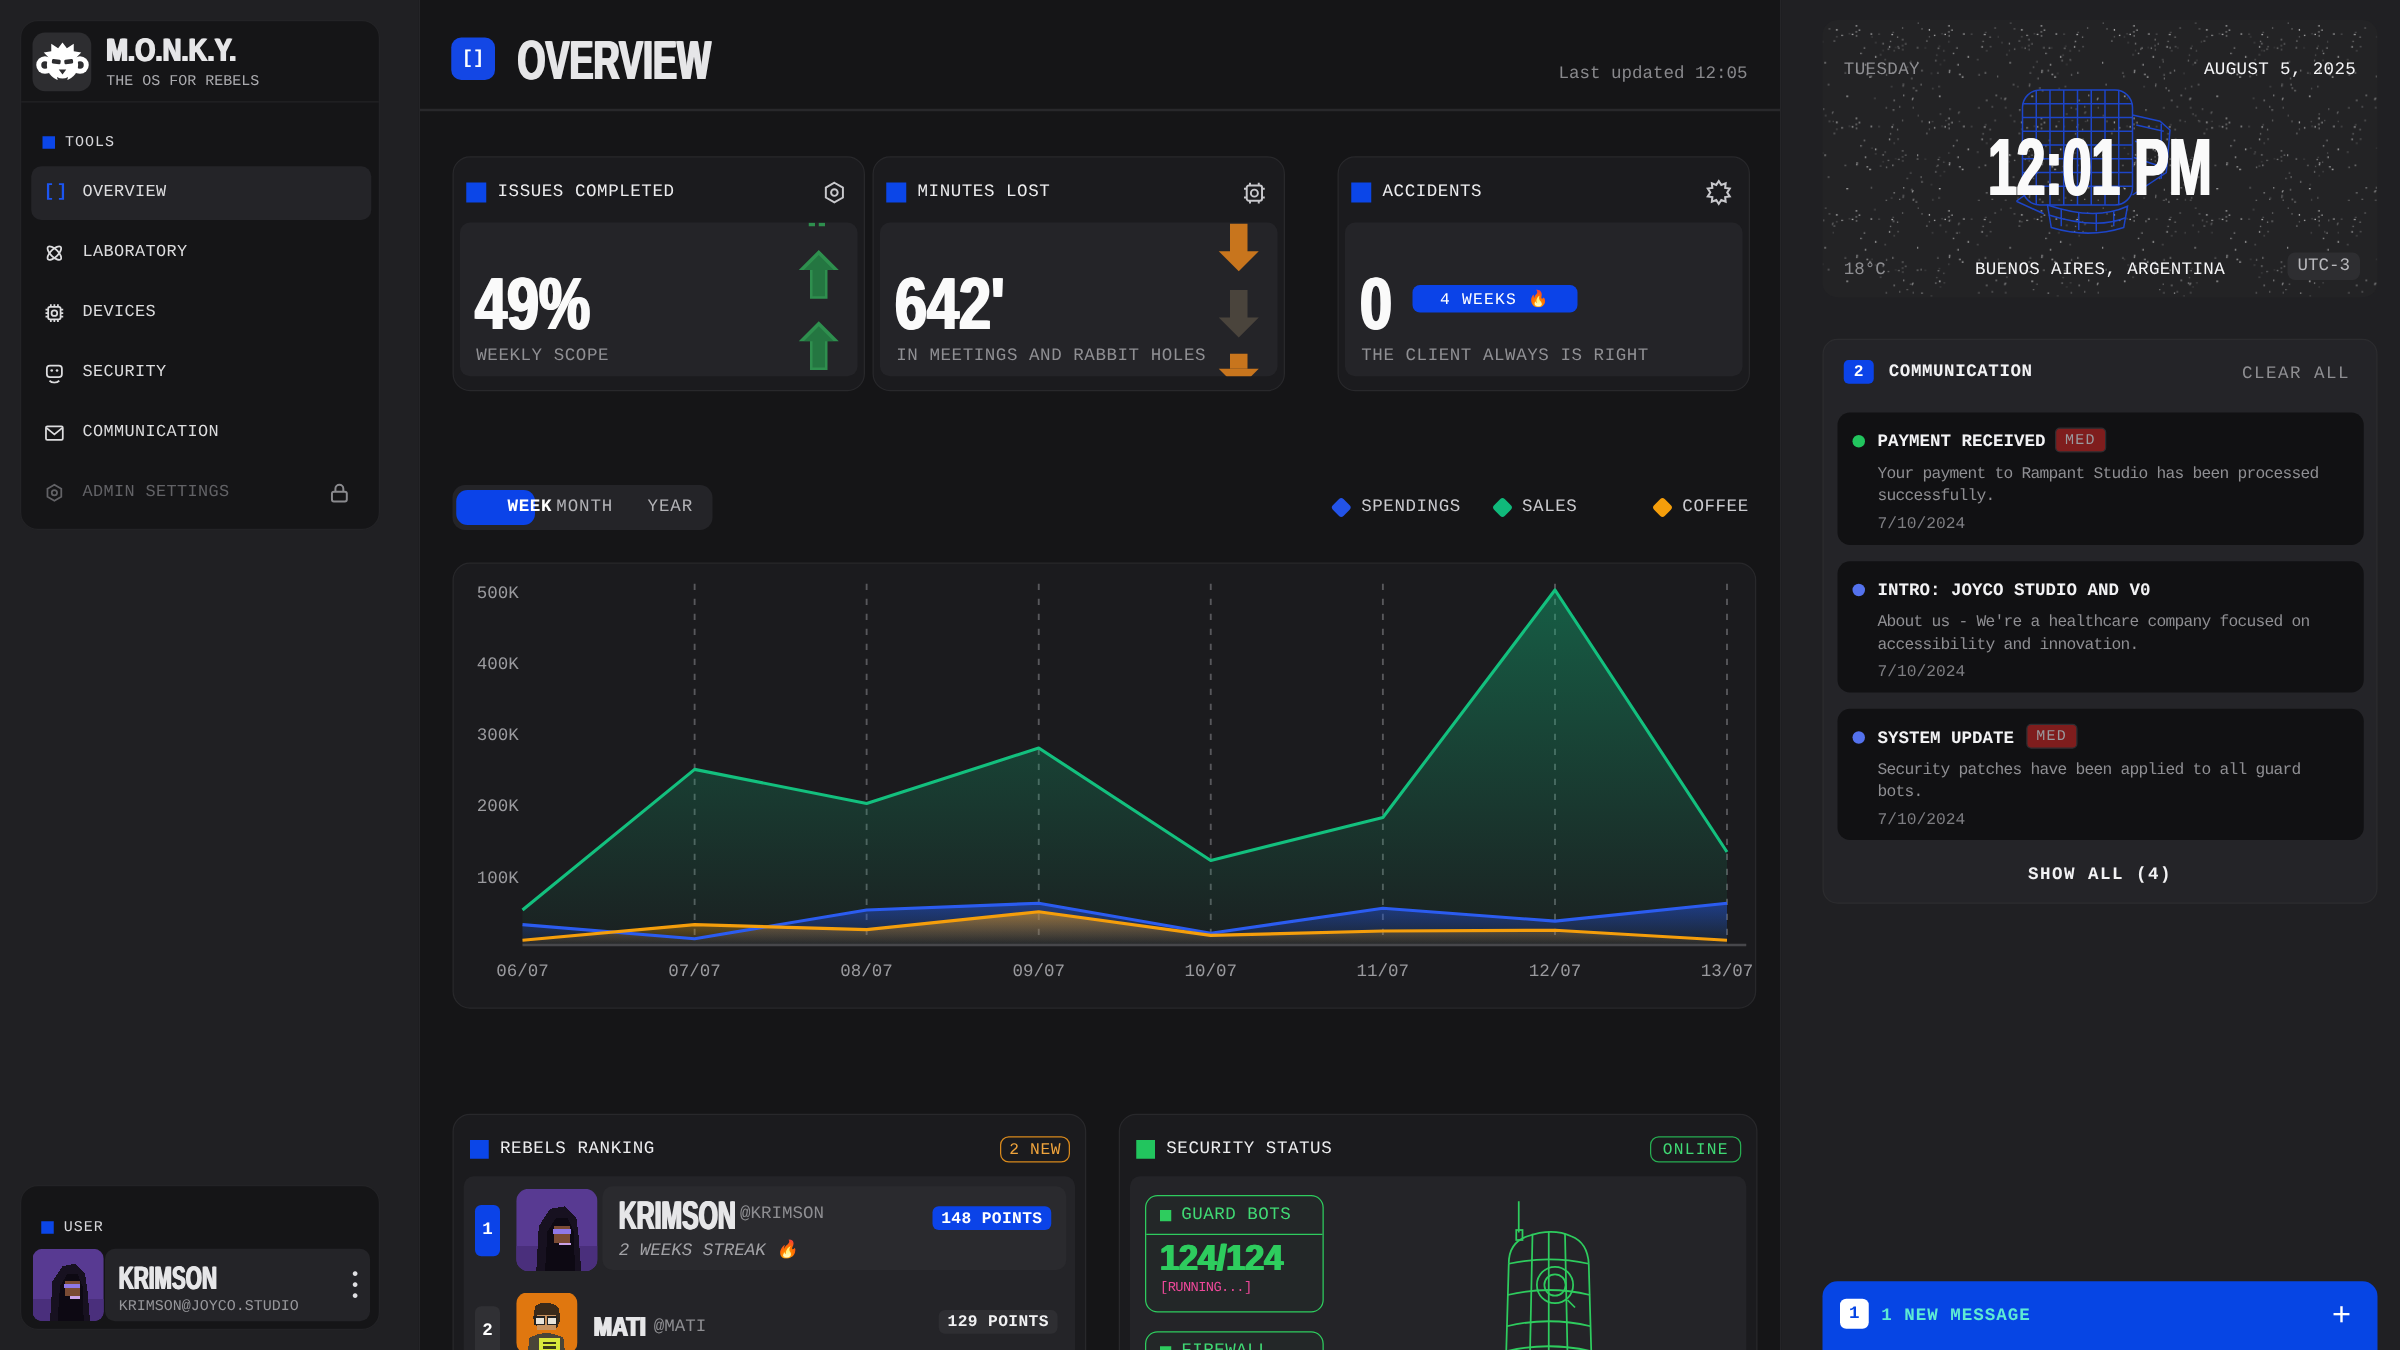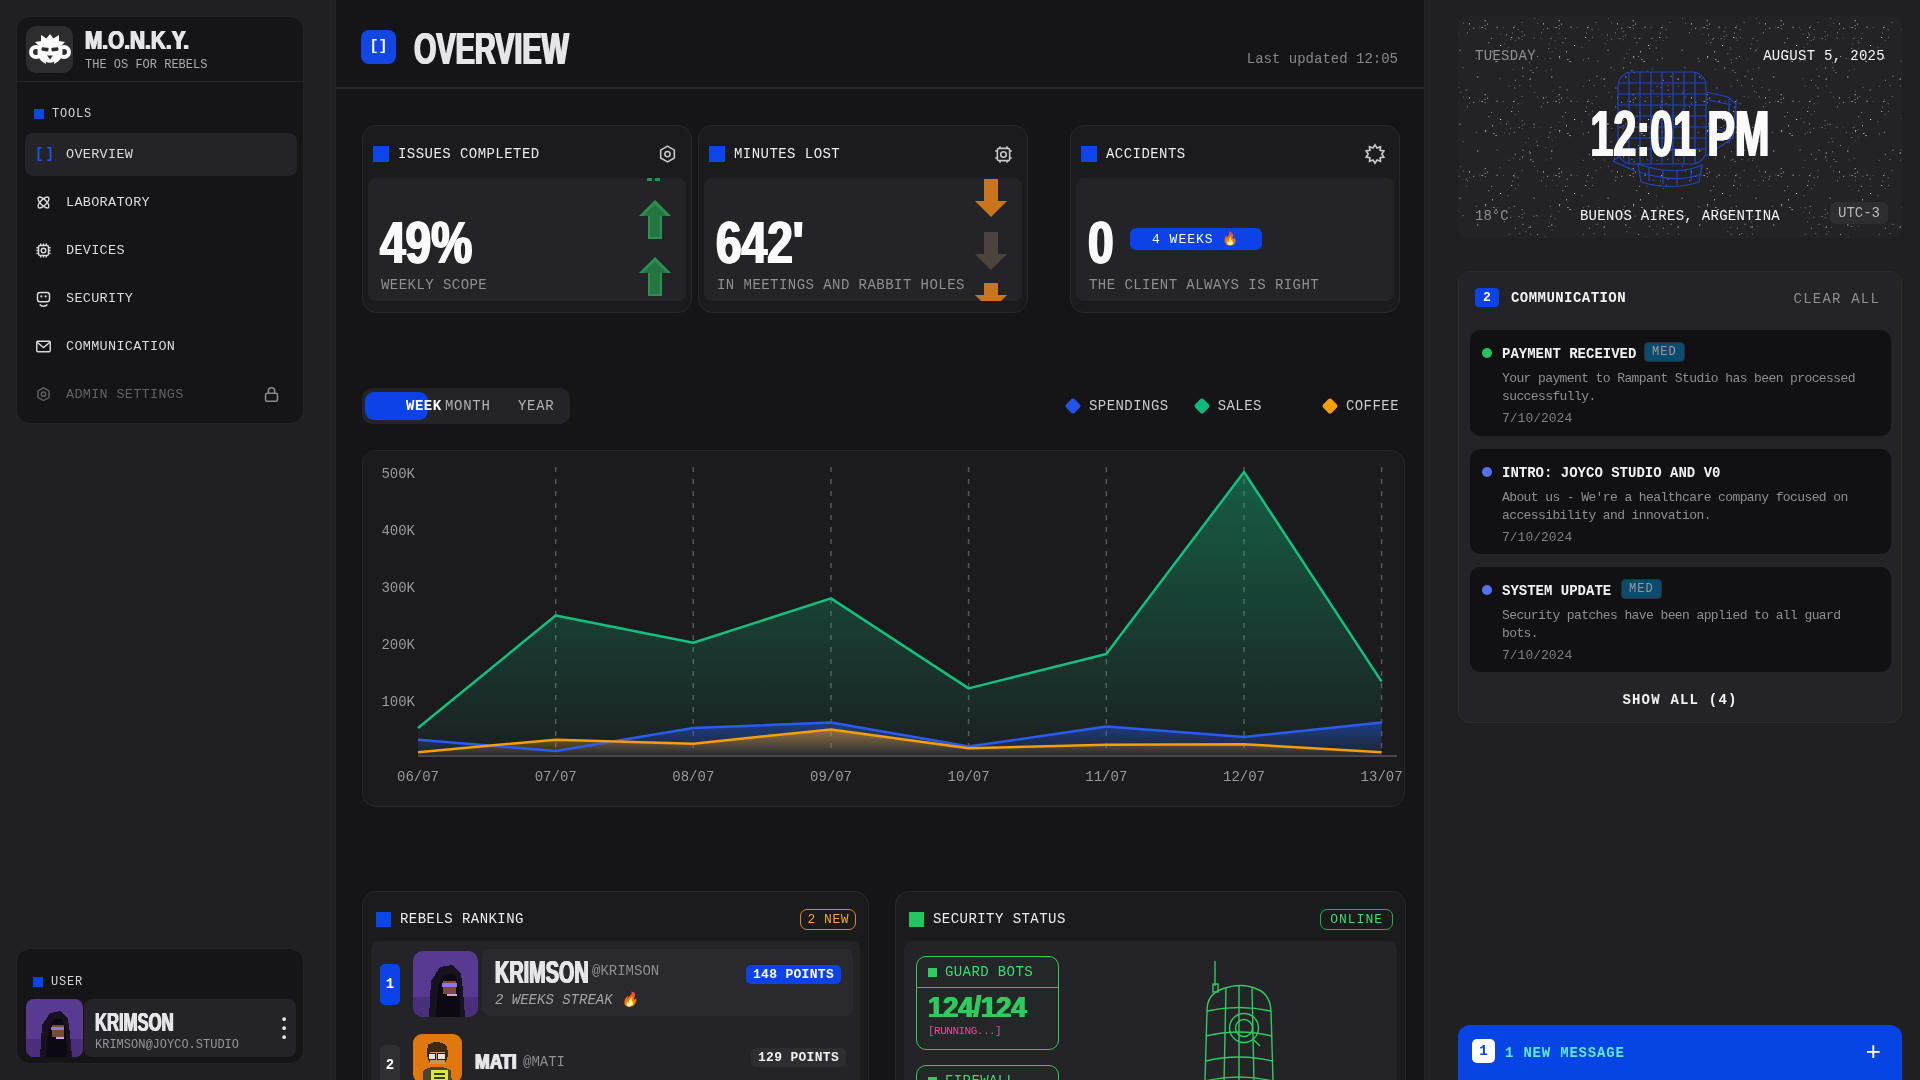--- a/index.html
+++ b/index.html
@@ -70,21 +70,21 @@
 .gbox { position:absolute; left:12px; width:143px; border:1.5px solid #2ecc5e; border-radius:10px; background:rgba(30,80,45,0.08); }
 .gbox .gt { display:flex; align-items:center; gap:8px; color:#40d974; font-size:14px; letter-spacing:0.4px; padding:7px 0 7px 11px; border-bottom:1.5px solid #2ecc5e; }
 .gbox .gsq { width:9px; height:9px; background:#2ecc5e; flex:none; }
 
 
 #clockcard { position:absolute; left:1458px; top:16px; width:444px; height:222px; background:#232325; border-radius:12px; overflow:hidden; }
 #notifpanel { position:absolute; left:1458px; top:271px; width:444px; height:452px; background:#242428; border:1px solid #2c2c2f; border-radius:12px; }
 .ncard { position:absolute; left:11px; width:421px; background:#111113; border-radius:10px; }
 .ndot { position:absolute; left:12px; top:18px; width:10px; height:10px; border-radius:50%; }
 .ntitle { position:absolute; left:32px; top:16px; font-size:14px; font-weight:bold; letter-spacing:0; color:#f2f2f4; }
-.nmed { position:absolute; top:12px; font-size:12px; color:#9a9a9e; background:#0c4a6e; border:1px solid #2e2e32; border-radius:4px; padding:2px 7px; letter-spacing:1px; }
+.nmed { position:absolute; top:12px; font-size:12px; color:#9a9a9e; background:#7f1d1d; border:1px solid #2e2e32; border-radius:4px; padding:2px 7px; letter-spacing:1px; }
 .nbody { position:absolute; left:32px; font-size:13px; letter-spacing:-0.6px; color:#8e8e92; line-height:17.5px; }
 .ndate { position:absolute; left:32px; font-size:13px; color:#7e7e82; }
 #showall { position:absolute; left:0; right:0; top:420px; text-align:center; font-size:14px; font-weight:bold; letter-spacing:1.2px; color:#f2f2f4; }
 #msgbar { position:absolute; left:1458px; top:1025px; width:444px; height:55px; background:#0645e4; border-radius:12px 12px 0 0; }
 #msgbadge { position:absolute; left:14px; top:14px; width:23px; height:24px; background:#fff; border-radius:5px; color:#0645e4; font-weight:bold; font-size:14px; text-align:center; line-height:24px; }
 #msgtxt { position:absolute; left:47px; top:20px; font-size:14px; font-weight:bold; letter-spacing:0.8px; color:#5eead4; }
 #msgplus { position:absolute; right:21px; top:13px; font-size:26px; color:#fff; }
 </style>
 </head>
 <body>

